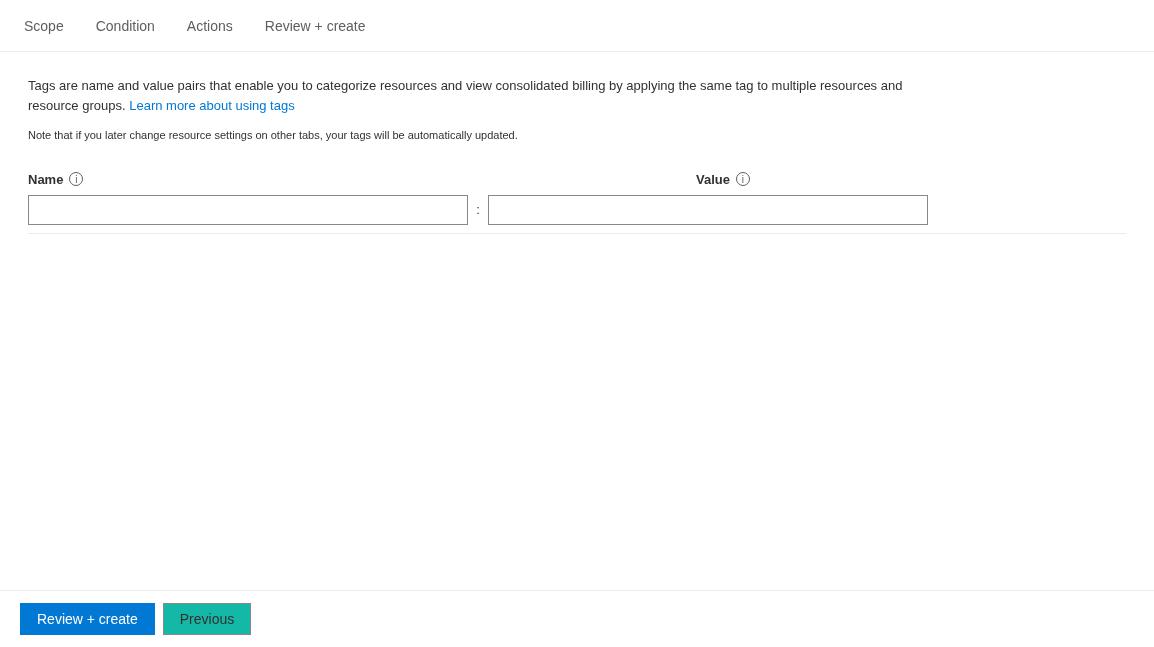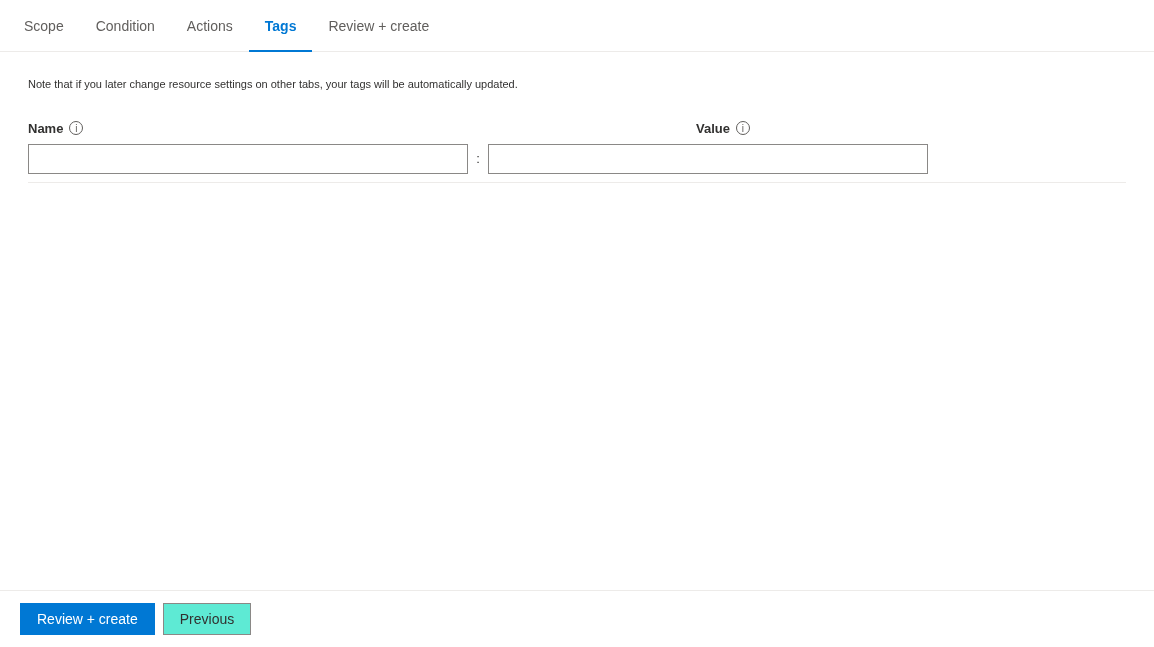--- a/index.html
+++ b/index.html
@@ -186,21 +186,21 @@
       border: 1px solid #0078d4;
       font-size: 14px;
       cursor: pointer;
       font-family: inherit;
       white-space: nowrap;
     }
 
     .btn-secondary {
       height: 32px;
       padding: 0 16px;
-      background: #5eead4;
+      background: #14b8a6;
       color: #323130;
       border: 1px solid #8a8886;
       font-size: 14px;
       cursor: pointer;
       font-family: inherit;
       white-space: nowrap;
     }
 
     
     .page-body::-webkit-scrollbar {
@@ -220,26 +220,29 @@
   </style>
 </head>
 <body>
 
 <div class="main-content">
 
   <nav class="tabs-nav">
     <div class="tab-item">Scope</div>
     <div class="tab-item">Condition</div>
     <div class="tab-item">Actions</div>
-    <div class="tab-item active">Tags</div>
     <div class="tab-item">Review + create</div>
   </nav>
 
   <div class="page-body">
 
+    <p class="description-text">
+      <span>Tags are name and value pairs that enable you to categorize resources and view consolidated billing by applying the same tag to multiple resources and resource groups.</span>
+      <a href="#">Learn more about using tags</a>
+    </p>
 
     <p class="note-text">Note that if you later change resource settings on other tabs, your tags will be automatically updated.</p>
 
     <div class="form-section">
 
       <div class="form-row-header">
         <div class="field-label name-label">
           <span>Name</span>
           <span class="info-icon">i</span>
         </div>

